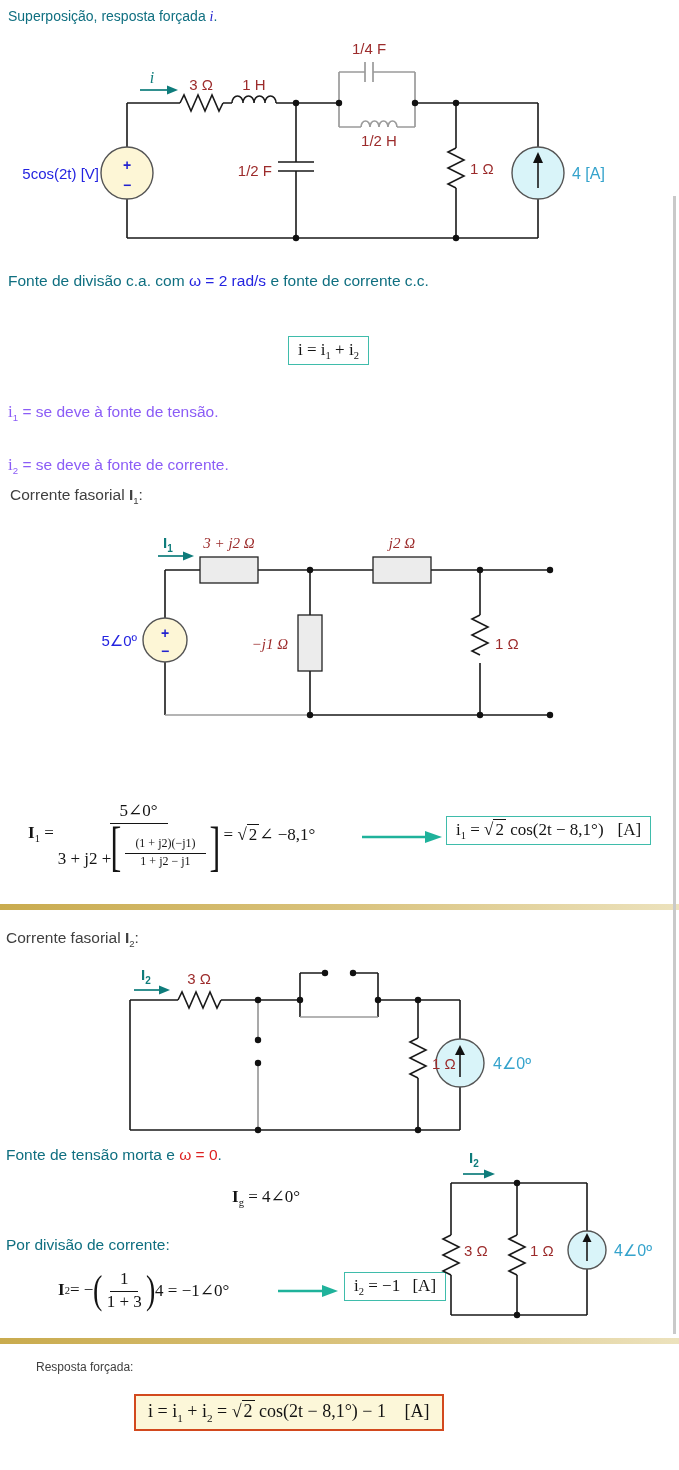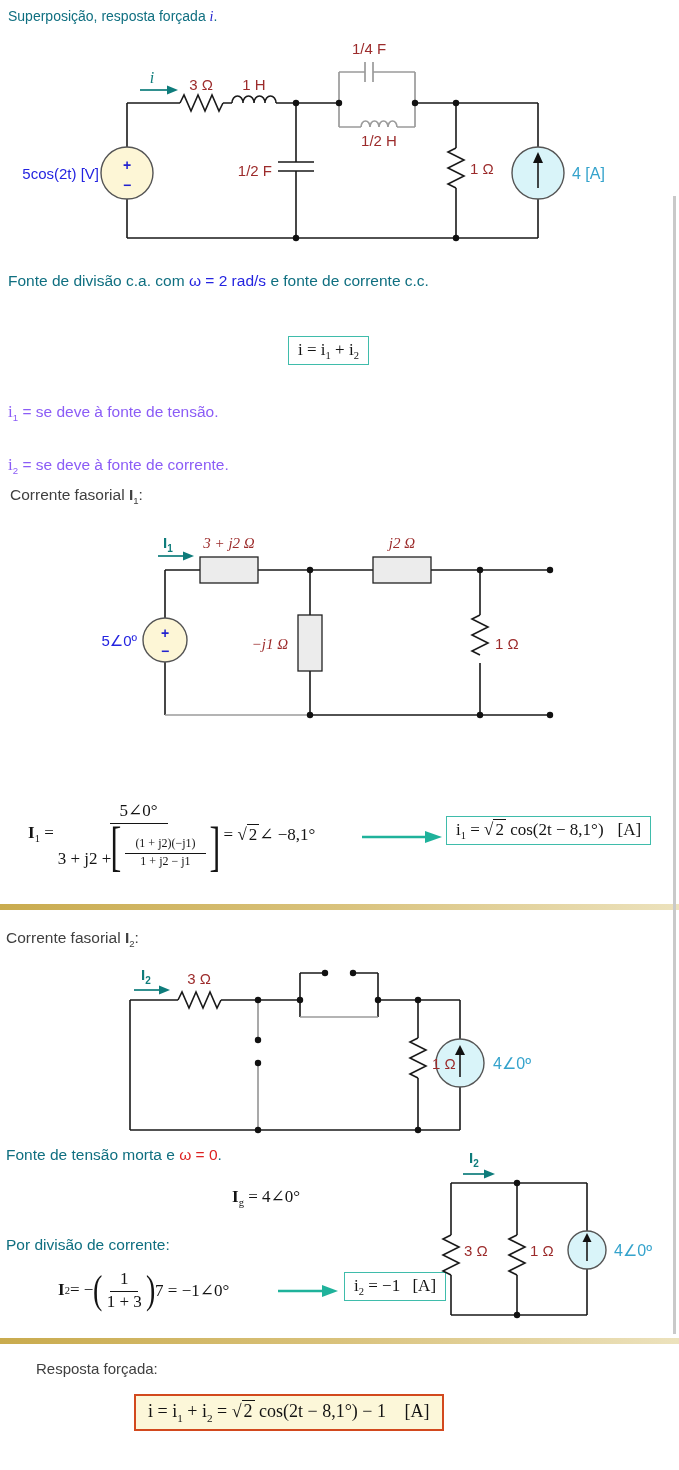--- a/index.html
+++ b/index.html
@@ -211,21 +211,21 @@
   <div class="abs math eqrow" style="left:58px;top:1262px;height:56px">
     <span class="mb">I</span>
       <sub>2</sub>
       <span> = −</span>
     <span class="bp">(</span>
     <span class="frac">
       <span class="num">1</span>
       <span>1 + 3</span>
     </span>
     <span class="bp">)</span>
-    <span>7 = −1∠0°</span>
+    <span>4 = −1∠0°</span>
   </div>
 
   <svg class="abs resarrow" style="left:278px;top:1284px" width="60" height="14" viewBox="0 0 60 14">
     <line x1="0" y1="7" x2="45" y2="7"></line>
       <polygon points="60,7 44,1 44,13"></polygon>
   </svg>
 
   <div class="abs eqbox math" style="left:344px;top:1272px">
     <span class="mi">i</span><sub>2</sub><span> = −1 </span><span class="unit" style="margin-left:8px">[A]</span>
   </div>
@@ -242,21 +242,21 @@
     <line class="ta" x1="33" y1="26" x2="57" y2="26"></line>
     <polygon class="th" points="65,26 54,21.5 54,30.5"></polygon>
     <text class="cur" x="39" y="15"><tspan>I</tspan><tspan dy="4" font-size="10">2</tspan></text>
     <text class="lbl" x="34" y="108">3 Ω</text>
     <text class="lbl" x="100" y="108">1 Ω</text>
     <text class="lblc" x="184" y="108">4∠0º</text>
   </svg>
 
   <div class="abs divider" style="top:1338px"></div>
 
-  <div class="abs heading" style="left:36px;top:1360px;font-size:15px">Resposta forçada:</div>
+  <div class="abs heading" style="left:36px;top:1360px;font-size:12px">Resposta forçada:</div>
 
   <div class="abs finalbox math" style="left:134px;top:1394px;font-size:18px">
     <span class="mi">i = i</span><sub>1</sub><span class="mi"> + i</span><sub>2</sub><span> = </span><span>√</span><span class="rad">2</span><span> cos</span><span class="mi">(2t − 8,1°) − 1 </span><span class="unit">[A]</span>
   </div>
 
   <div class="abs rightline"></div>
 
 </div>
 
 </body></html>

